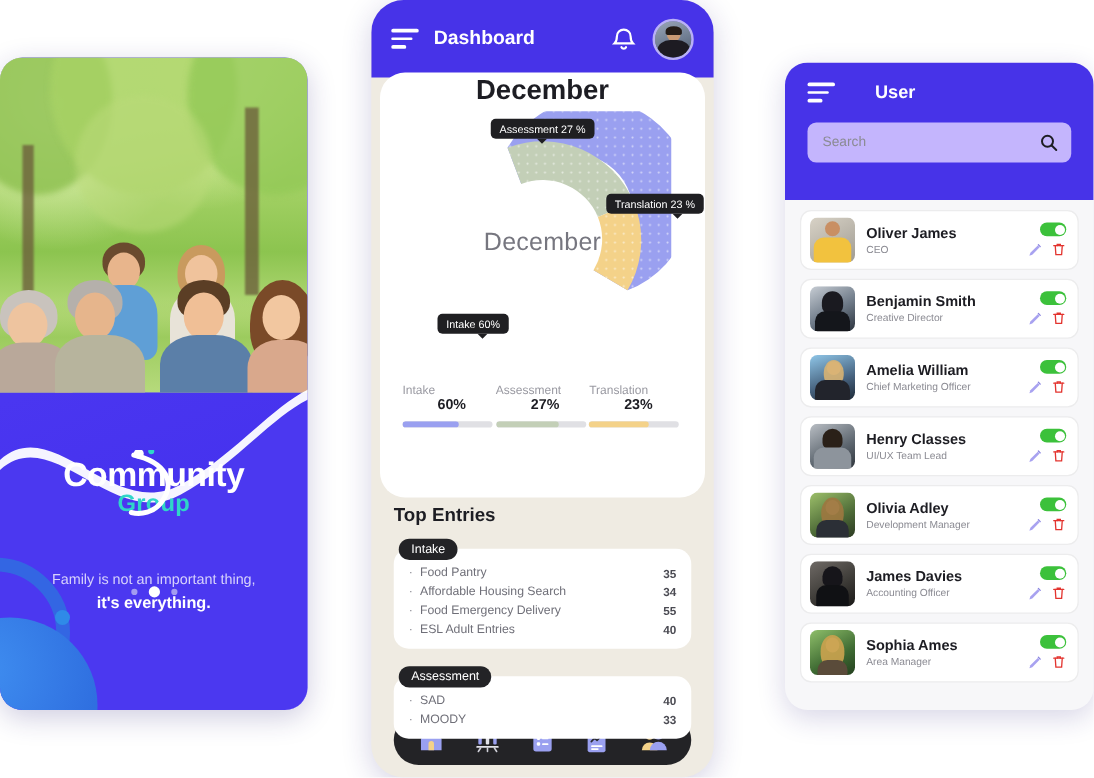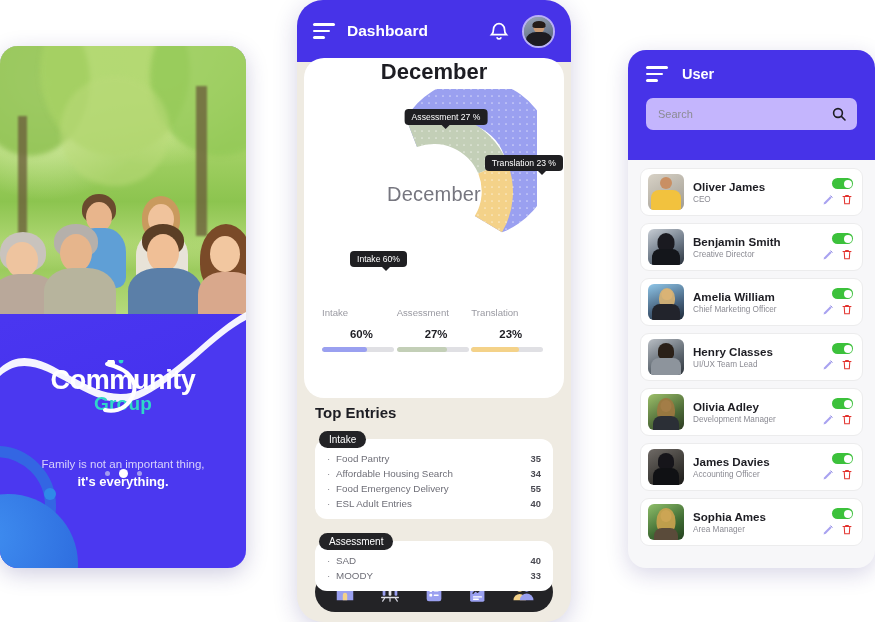--- a/index.html
+++ b/index.html
@@ -119,30 +119,30 @@
   }
   .tip {
     position: absolute; background:#1f1f22; color:#fff;
     font-size: 8.6px; padding: 3px 7px; border-radius: 4px; white-space:nowrap;
   }
   .tip::after {
     content:""; position:absolute; left:50%; transform:translateX(-50%);
     bottom:-4px; border-left:4px solid transparent; border-right:4px solid transparent;
     border-top:4px solid #1f1f22;
   }
-  #tip-assessment { left: 50%; transform: translateX(-50%); top: 20px; margin-left: 12px; }
+  #tip-assessment { left: 50%; transform: translateX(-50%); top: 6px; }
   #tip-translation { right: 1px; top: 66px; }
   #tip-translation::after { left: auto; right: 17px; transform:none; }
   #tip-intake { left: 46px; top: 162px; }
   #tip-intake::after { left: 32px; transform:none; }
 
   #legend-row { display:flex; padding: 0 18px; gap: 0; margin-top: 6px; }
   .leg { flex: 1; }
   .leg-name { font-size: 9.6px; color:#9a9aa2; }
-  .leg-val { font-size: 11.4px; font-weight:bold; color:#1d1d23; margin-top:10px;padding-left:28px; }
+  .leg-val { font-size: 11.4px; font-weight:bold; color:#1d1d23; margin-top:0;padding-left:28px; }
   .leg-bar { height: 5px; border-radius: 3px; background:#e0e0e4; margin-top: 7px; width: 72px; position:relative; overflow:hidden; }
   .leg-fill { position:absolute; left:0; top:0; bottom:0; border-radius:3px; }
 
   #entries-section { position:absolute; left:0; right:0; top: 404px; padding: 0 18px; }
   #entries-title { font-size: 15px; font-weight:bold; color:#1d1d23; }
   .pill {
     display:inline-block; background:#232326; color:#fff;
     font-size: 10px; padding: 3px 10px; border-radius: 10px;
     position: relative; z-index: 2; margin-left: 4px;
   }
@@ -163,21 +163,21 @@
   }
   .navicon { width: 22px; height: 22px; cursor:pointer; }
 
   
   #user-panel {
     position:absolute; left: 628px; top: 50px; width: 247px; height: 518px;
     background:#f7f7f9; border-radius: 18px; overflow:hidden;
     box-shadow: 0 6px 22px rgba(40,30,120,.18);
   }
   #user-header { height: 110px; background:#4733e8; padding: 16px 18px 0; }
-  #user-header-top { display:flex; align-items:flex-end; gap: 14px; }
+  #user-header-top { display:flex; align-items:flex-end; gap: 32px; }
   #user-title { color:#fff; font-size: 14.5px; font-weight:bold; }
   #search-box {
     margin-top: 16px; background:#c4b5fd; border-radius: 7px; height: 32px;
     display:flex; align-items:center; padding: 0 10px 0 12px;
   }
   #search-input {
     flex:1; border:none; outline:none; font-size: 11px; color:#2b2b31;
     font-family:"Liberation Sans", sans-serif; background:transparent;
   }
   #search-input::placeholder { color:#8b8b93; }

